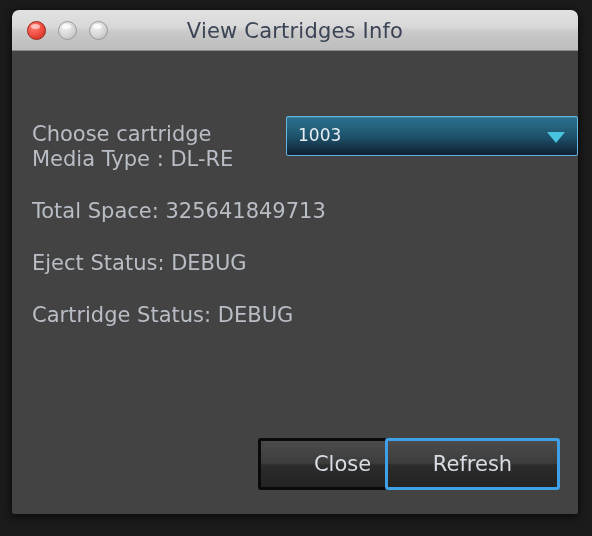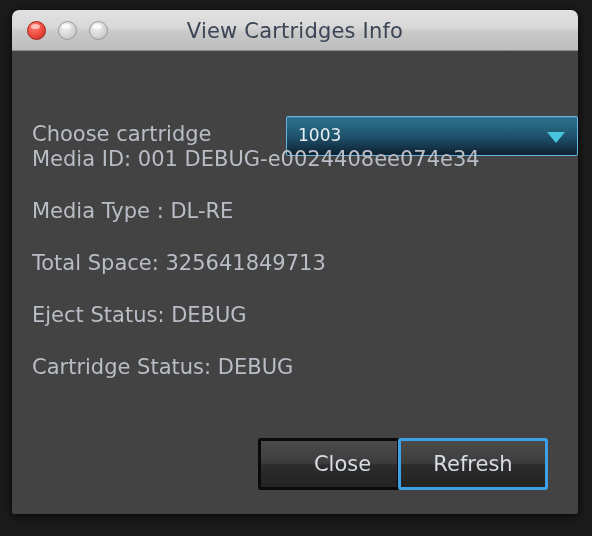--- a/index.html
+++ b/index.html
@@ -178,22 +178,22 @@
     justify-content: center;
     cursor: default;
   }
   #close-button {
     right: 160px;
     width: 142px;
     border: 3px solid #0a0a0a;
     padding-left: 27px;
   }
   #refresh-button {
-    right: 12px;
-    width: 150px;
+    right: 0;
+    width: 175px;
     border: 3px solid #3ea1e8;
   }
 </style>
 </head>
 <body>
 
 <div id="desktop">
 
   <div id="window">
 
@@ -210,21 +210,20 @@
 
       <div id="chooser-row">
         <div id="chooser-label">Choose cartridge</div>
         <div id="cartridge-select">
           <span id="cartridge-value">1003</span>
           <span id="cartridge-arrow"></span>
         </div>
       </div>
 
       <div id="info-list">
-        <div class="info-line">Media ID: 001 DEBUG-e0024408ee074e34</div>
         <div class="info-line">Media Type : DL-RE</div>
         <div class="info-line">Total Space: 325641849713</div>
         <div class="info-line">Eject Status: DEBUG</div>
         <div class="info-line">Cartridge Status: DEBUG</div>
       </div>
 
       <div id="button-row">
         <div class="btn" id="close-button">Close</div>
         <div class="btn" id="refresh-button">Refresh</div>
       </div>

